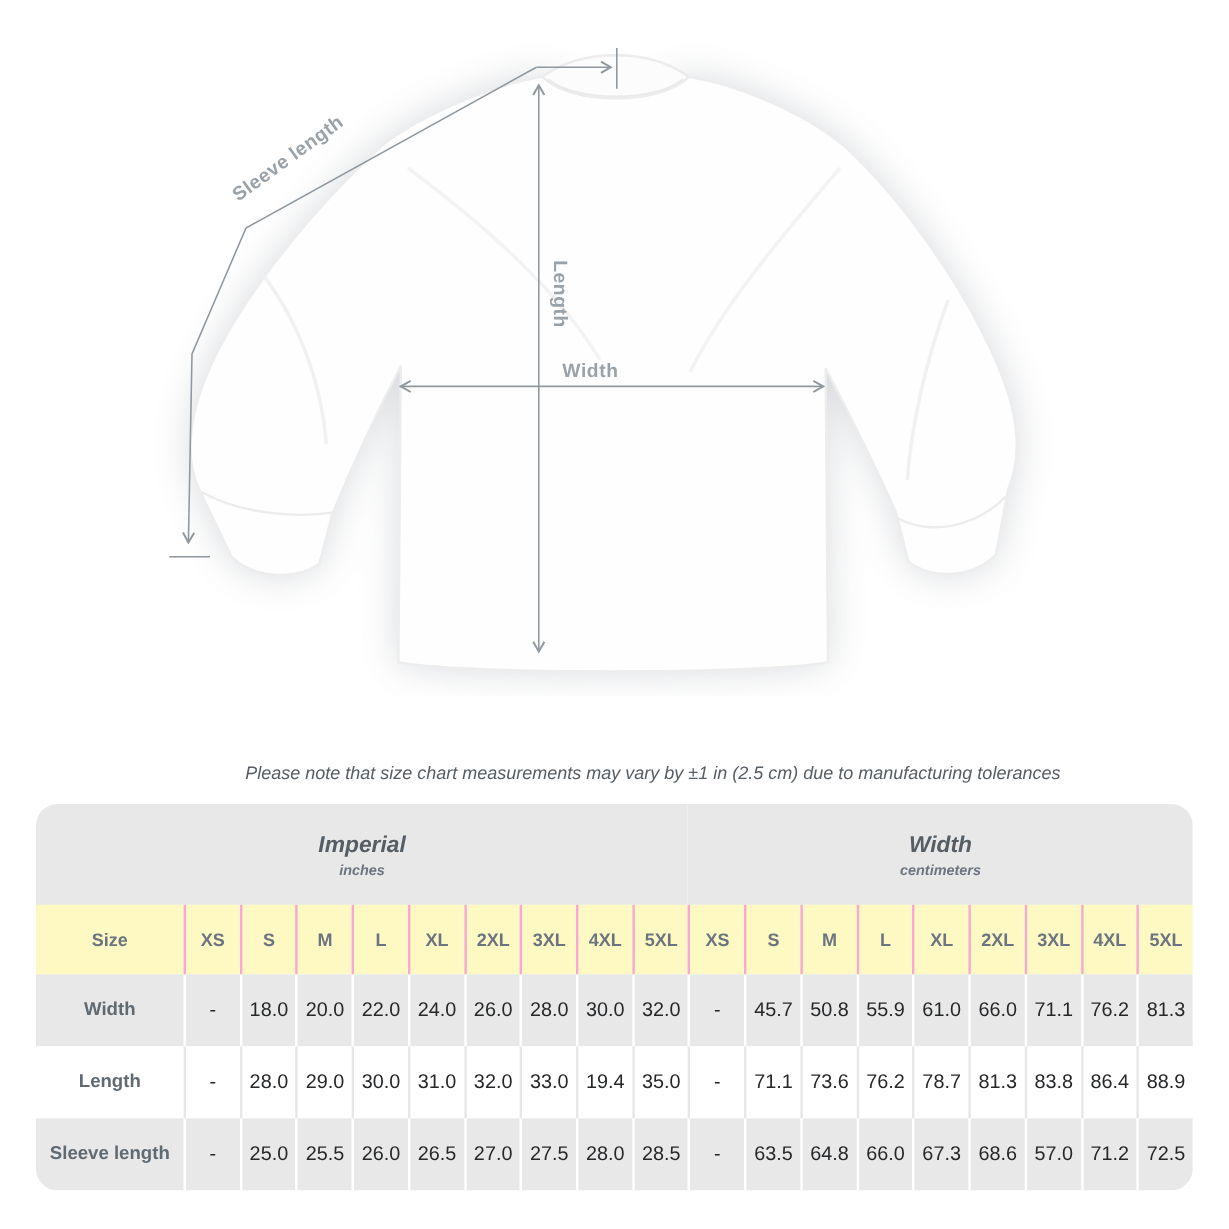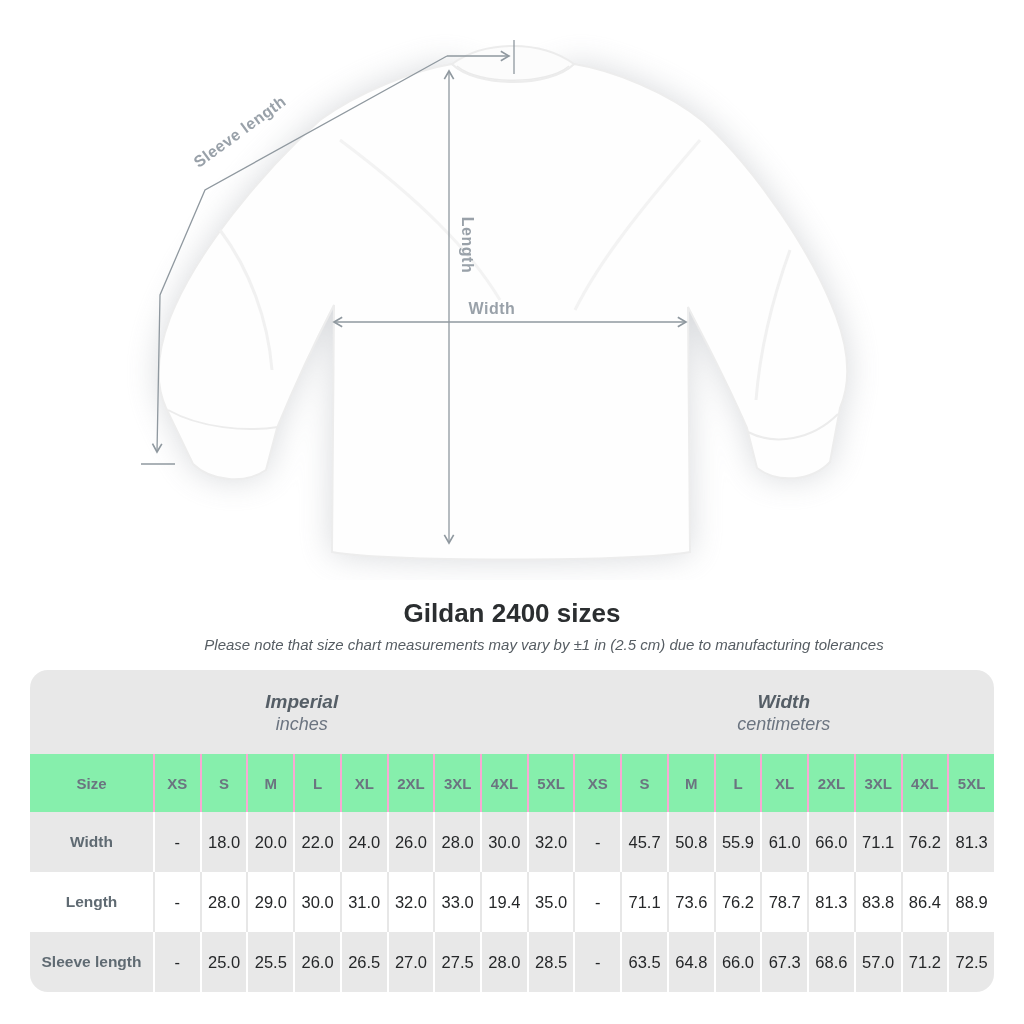--- a/index.html
+++ b/index.html
@@ -32,22 +32,22 @@
   table.size-table{
     width:100%;height:100%;border-collapse:separate;border-spacing:0;
     table-layout:fixed;
   }
   table.size-table th,table.size-table td{
     text-align:center;vertical-align:middle;padding:0;
   }
   col.label-col{width:123px;}
   tr.unit-row th{background:#e8e8e8;height:84px;margin-left:44px;}
   .unit-name{font-size:19px;font-weight:bold;font-style:italic;color:#555e66;line-height:1.35;}
-  .unit-sub{font-size:18px;font-style:italic;color:#6b7480;font-weight:normal;}
-  tr.size-row{background:#86efac;}
+  .unit-sub{font-size:12px;font-style:italic;color:#6b7480;font-weight:bold;}
+  tr.size-row{background:#fef9c3;}
   tr.size-row th{height:58px;font-size:15px;font-weight:bold;color:#6b7480;}
   tr.size-row th.size-th{border-left:2px solid #f9a8d4;}
   th.row-label{font-size:15.5px;font-weight:bold;color:#5f6a72;}
   tbody tr{height:60px;}
   tbody td{font-size:16.5px;color:#252729;}
   tr.row-gray{background:#e8e8e8;}
   tr.row-gray td{border-left:2px solid #ffffff;}
   tr.row-white{background:#ffffff;}
   tr.row-white td{border-left:2px solid #e7e7e7;}
 </style>
@@ -111,21 +111,20 @@
       <line class="ann-line" x1="449" y1="71" x2="449" y2="543" marker-start="url(#arr)" marker-end="url(#arr)"></line>
       <text class="ann-label" transform="translate(462,245) rotate(90)" text-anchor="middle">Length</text>
     </g>
 
     <g>
       <line class="ann-line" x1="334" y1="322" x2="686" y2="322" marker-start="url(#arr)" marker-end="url(#arr)"></line>
       <text class="ann-label" x="492" y="314" text-anchor="middle">Width</text>
     </g>
   </svg>
 
-  <div class="page-title">Gildan 2400 sizes</div>
   <div class="page-subtitle">Please note that size chart measurements may vary by ±1 in (2.5 cm) due to manufacturing tolerances</div>
 
   <div class="table-card">
     <table class="size-table">
       <colgroup>
         <col class="label-col">
       </colgroup>
       <thead>
         <tr class="unit-row">
           <th colspan="10">

